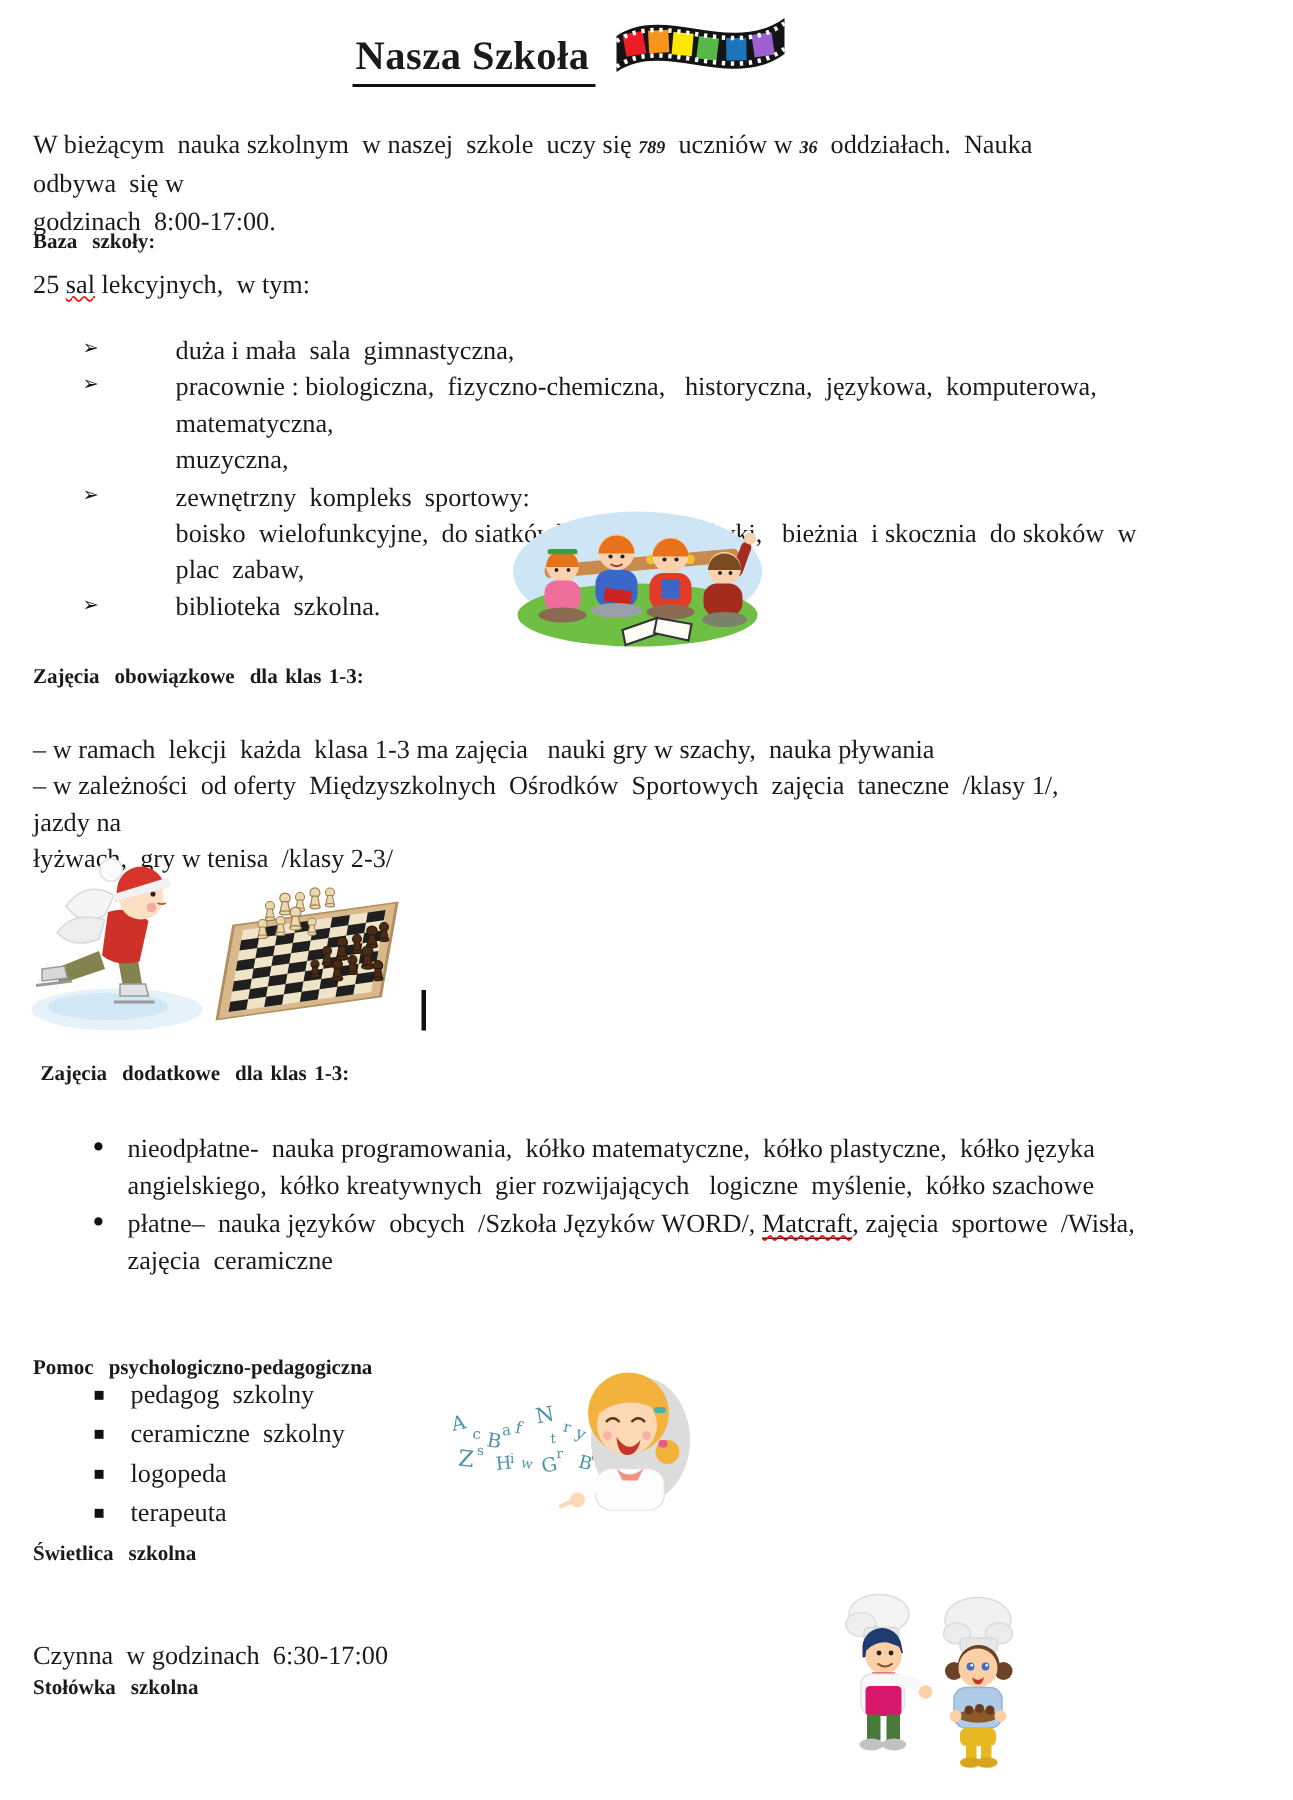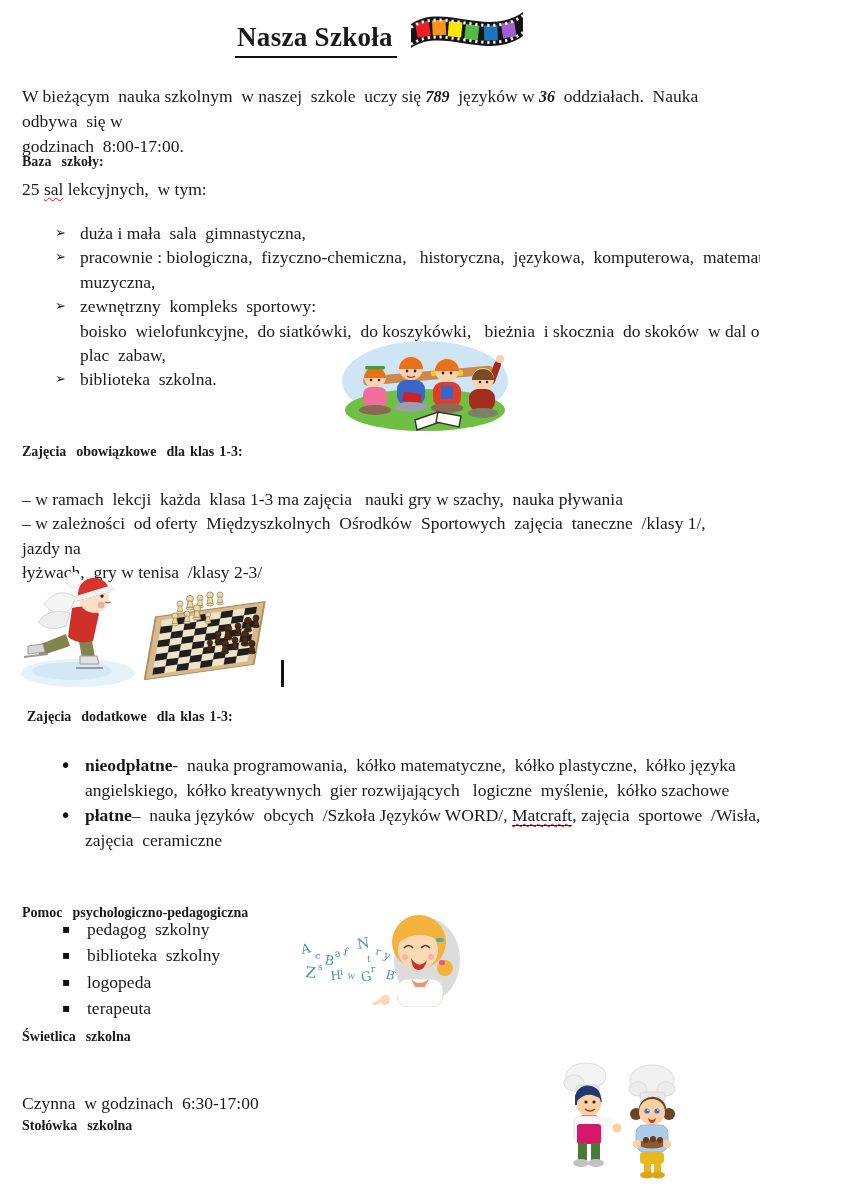--- a/index.html
+++ b/index.html
@@ -40,27 +40,27 @@
   .list { display: block; }
   .li { display: flex; align-items: flex-start; }
   .bullet {
     font-family: "DejaVu Sans", sans-serif;
     flex: 0 0 25px; text-align: left; color: #111;
   }
   .bullet.arrow { font-size: 13px; line-height: 24.4px; }
   .bullet.dot   { font-size: 19px; line-height: 25px; }
   .bullet.square{ font-size: 12px; line-height: 24.3px; }
   .li-text { flex: 1; white-space: pre-wrap; }
-  .arrow-li .li-text { line-height: 24.4px; }
+  .arrow-li .li-text { line-height: 24.4px; margin-left: 37px; }
   .dot-li .li-text { line-height: 25px; }
   .square-li { margin-bottom: 2px; }
   .square-li .li-text { line-height: 24.3px; }
 
-  .b { font-weight: bold; }
-  .bi { font-weight: bold; font-style: italic; font-size: 16px; }
+  .b { font-weight: normal; }
+  .bi { font-weight: bold; font-style: italic; font-size: 12px; }
 
   
   .sp {
     text-decoration-line: underline;
     text-decoration-style: wavy;
     text-decoration-color: #ff0000;
     text-decoration-thickness: 1px;
     text-underline-offset: 2px;
   }
   .ul { border-bottom: 1.2px solid #1a1a1a; }
@@ -82,21 +82,21 @@
         <rect transform="translate(40,17.3) rotate(5)" width="13.5" height="15" fill="#ffe800"></rect>
         <rect transform="translate(57,20) rotate(7)" width="13.5" height="15" fill="#56b947"></rect>
         <rect transform="translate(75,21.4) rotate(-1)" width="13.5" height="15" fill="#1b75bc"></rect>
         <rect transform="translate(92,19.4) rotate(-8)" width="13.5" height="15" fill="#9e5fd0"></rect>
       </g>
       <path d="M2,23.5 C34,1.5 78,37.5 114,11.5" stroke="#ffffff" stroke-width="3" stroke-dasharray="2.2 3.8" fill="none"></path>
       <path d="M2,40.5 C34,18.5 78,54.5 114,28.5" stroke="#ffffff" stroke-width="3" stroke-dasharray="2.2 3.8" fill="none"></path>
     </svg>
   </div>
 
-  <p class="abs pre" style="left:22px; top:84px; right:18px;"><span>W bieżącym  nauka szkolnym  w naszej  szkole  uczy się </span><span class="bi">789</span><span>  języków w </span><span class="bi">36</span><span>  oddziałach.  Nauka  odbywa  się w
+  <p class="abs pre" style="left:22px; top:84px; right:18px;"><span>W bieżącym  nauka szkolnym  w naszej  szkole  uczy się </span><span class="bi">789</span><span>  uczniów w </span><span class="bi">36</span><span>  oddziałach.  Nauka  odbywa  się w
 godzinach  8:00-17:00.</span></p>
 
   <h2 class="h abs" style="left:22px; top:150px;">Baza  szkoły:</h2>
   <p class="abs pre" style="left:22px; top:177px;"><span>25 </span><span class="sp">sal</span><span> lekcyjnych,  w tym:</span></p>
 
   <div class="list abs" style="left:55px; top:221px; width:780px;">
     <div class="li arrow-li">
       <span class="bullet arrow">➢</span>
       <span class="li-text">duża i mała  sala  gimnastyczna,</span>
     </div>
@@ -253,21 +253,21 @@
   </div>
 
   <h2 class="h abs" style="left:22px; top:873px;margin-top:28px;">Pomoc  psychologiczno-pedagogiczna</h2>
   <div class="list abs" style="left:62px; top:917px; width:300px;">
     <div class="li square-li">
       <span class="bullet square">▪</span>
       <span class="li-text">pedagog  szkolny</span>
     </div>
     <div class="li square-li">
       <span class="bullet square">▪</span>
-      <span class="li-text">biblioteka  szkolny</span>
+      <span class="li-text">ceramiczne  szkolny</span>
     </div>
     <div class="li square-li">
       <span class="bullet square">▪</span>
       <span class="li-text">logopeda</span>
     </div>
     <div class="li square-li">
       <span class="bullet square">▪</span>
       <span class="li-text">terapeuta</span>
     </div>
   </div>

